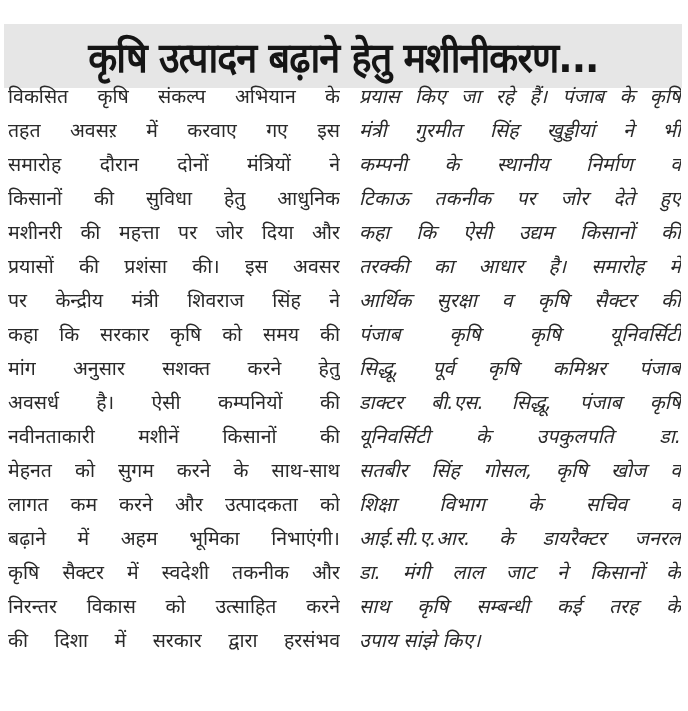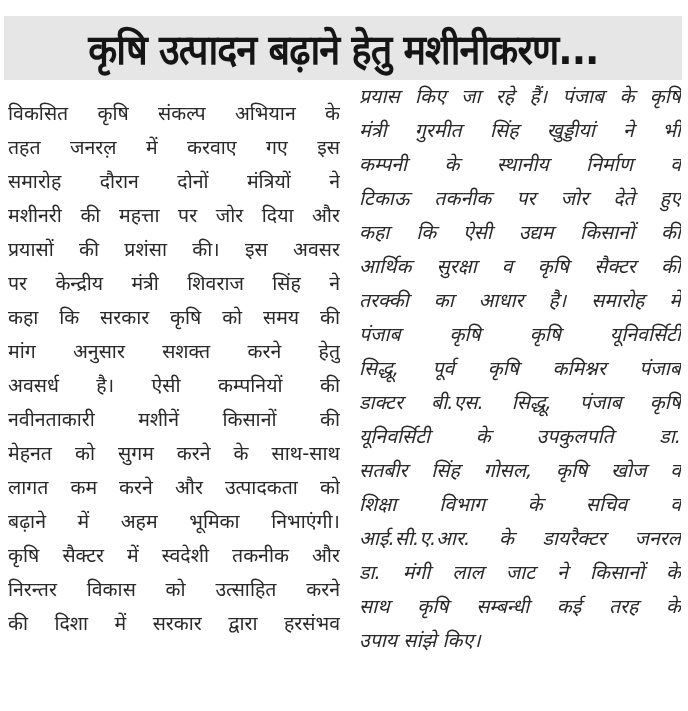--- a/index.html
+++ b/index.html
@@ -11,21 +11,21 @@
       width: 688px;
       height: 711px;
       overflow: hidden;
       position: relative;
       font-family: "DejaVu Sans", sans-serif;
       color: #1e1e1e;
     }
     .headline-bar {
       position: absolute;
       left: 4px;
-      top: 16px;
+      top: 24px;
       width: 678px;
       height: 64px;
       background: #e6e6e6;
       display: flex;
       align-items: center;
       justify-content: center;
       box-sizing: border-box;
     }
     .headline {
       font-family: "DejaVu Sans", sans-serif;
@@ -75,44 +75,45 @@
 </head>
 <body>
 
 <div class="headline-bar">
   <div class="headline">कृषि उत्पादन बढ़ाने हेतु मशीनीकरण...</div>
 </div>
 
 <div class="columns">
   <div class="column col-left">
     <div class="line">विकसित कृषि संकल्प अभियान के</div>
-    <div class="line">तहत जनरल़ में करवाए गए इस</div>
+    <div class="line">तहत अवसऱ में करवाए गए इस</div>
     <div class="line">समारोह दौरान दोनों मंत्रियों ने</div>
+    <div class="line">किसानों की सुविधा हेतु आधुनिक</div>
     <div class="line">मशीनरी की महत्ता पर जोर दिया और</div>
     <div class="line">प्रयासों की प्रशंसा की। इस अवसर</div>
     <div class="line">पर केन्द्रीय मंत्री शिवराज सिंह ने</div>
     <div class="line">कहा कि सरकार कृषि को समय की</div>
     <div class="line">मांग अनुसार सशक्त करने हेतु</div>
     <div class="line">अवसर्ध है। ऐसी कम्पनियों की</div>
     <div class="line">नवीनताकारी मशीनें किसानों की</div>
     <div class="line">मेहनत को सुगम करने के साथ-साथ</div>
     <div class="line">लागत कम करने और उत्पादकता को</div>
     <div class="line">बढ़ाने में अहम भूमिका निभाएंगी।</div>
     <div class="line">कृषि सैक्टर में स्वदेशी तकनीक और</div>
     <div class="line">निरन्तर विकास को उत्साहित करने</div>
     <div class="line">की दिशा में सरकार द्वारा हरसंभव</div>
   </div>
   <div class="column col-right">
     <div class="line">प्रयास किए जा रहे हैं। पंजाब के कृषि</div>
     <div class="line">मंत्री गुरमीत सिंह खुड्डीयां ने भी</div>
     <div class="line">कम्पनी के स्थानीय निर्माण व</div>
     <div class="line">टिकाऊ तकनीक पर जोर देते हुए</div>
     <div class="line">कहा कि ऐसी उद्यम किसानों की</div>
+    <div class="line">तरक्की का आधार है। समारोह में</div>
     <div class="line">आर्थिक सुरक्षा व कृषि सैक्टर की</div>
-    <div class="line">तरक्की का आधार है। समारोह में</div>
     <div class="line">पंजाब कृषि कृषि यूनिवर्सिटी</div>
     <div class="line">सिद्धू, पूर्व कृषि कमिश्नर पंजाब</div>
     <div class="line">डाक्टर बी.एस. सिद्धू, पंजाब कृषि</div>
     <div class="line">यूनिवर्सिटी  के उपकुलपति डा.</div>
     <div class="line">सतबीर सिंह गोसल, कृषि खोज व</div>
     <div class="line">शिक्षा विभाग के सचिव व</div>
     <div class="line">आई.सी.ए.आर. के डायरैक्टर जनरल</div>
     <div class="line">डा. मंगी लाल जाट ने किसानों के</div>
     <div class="line">साथ कृषि सम्बन्धी कई तरह के</div>
     <div class="line last">उपाय सांझे किए।</div>

